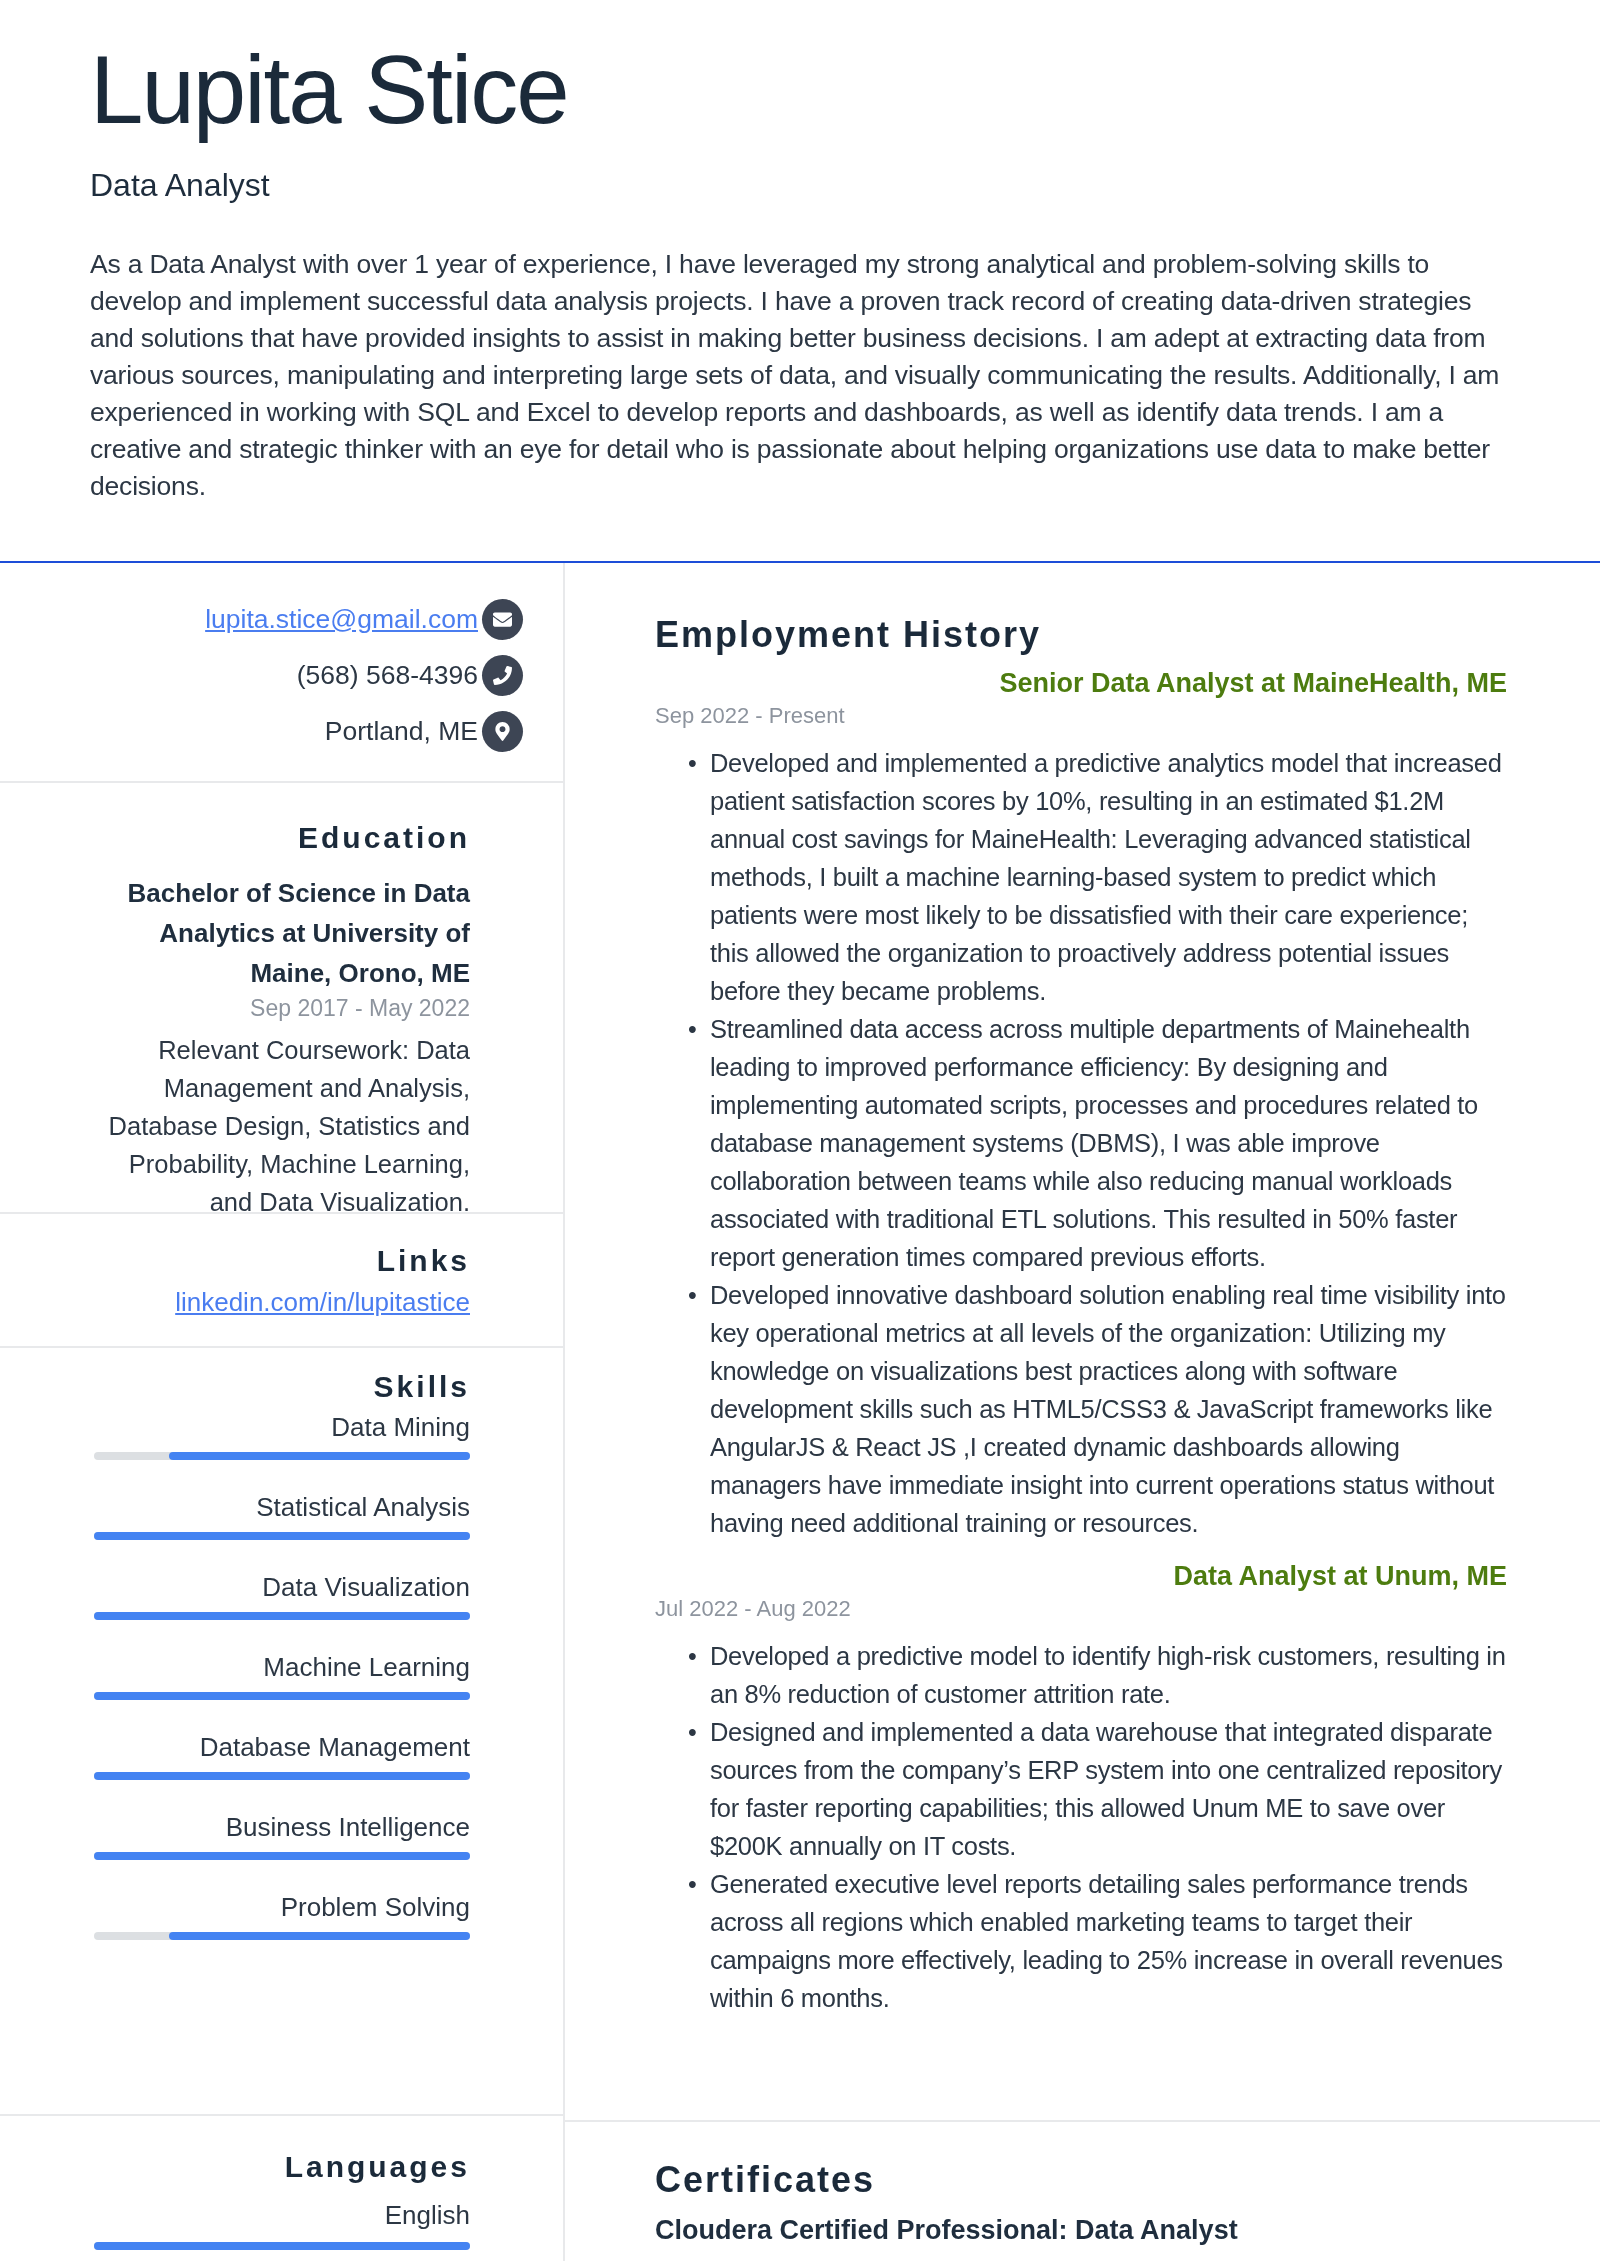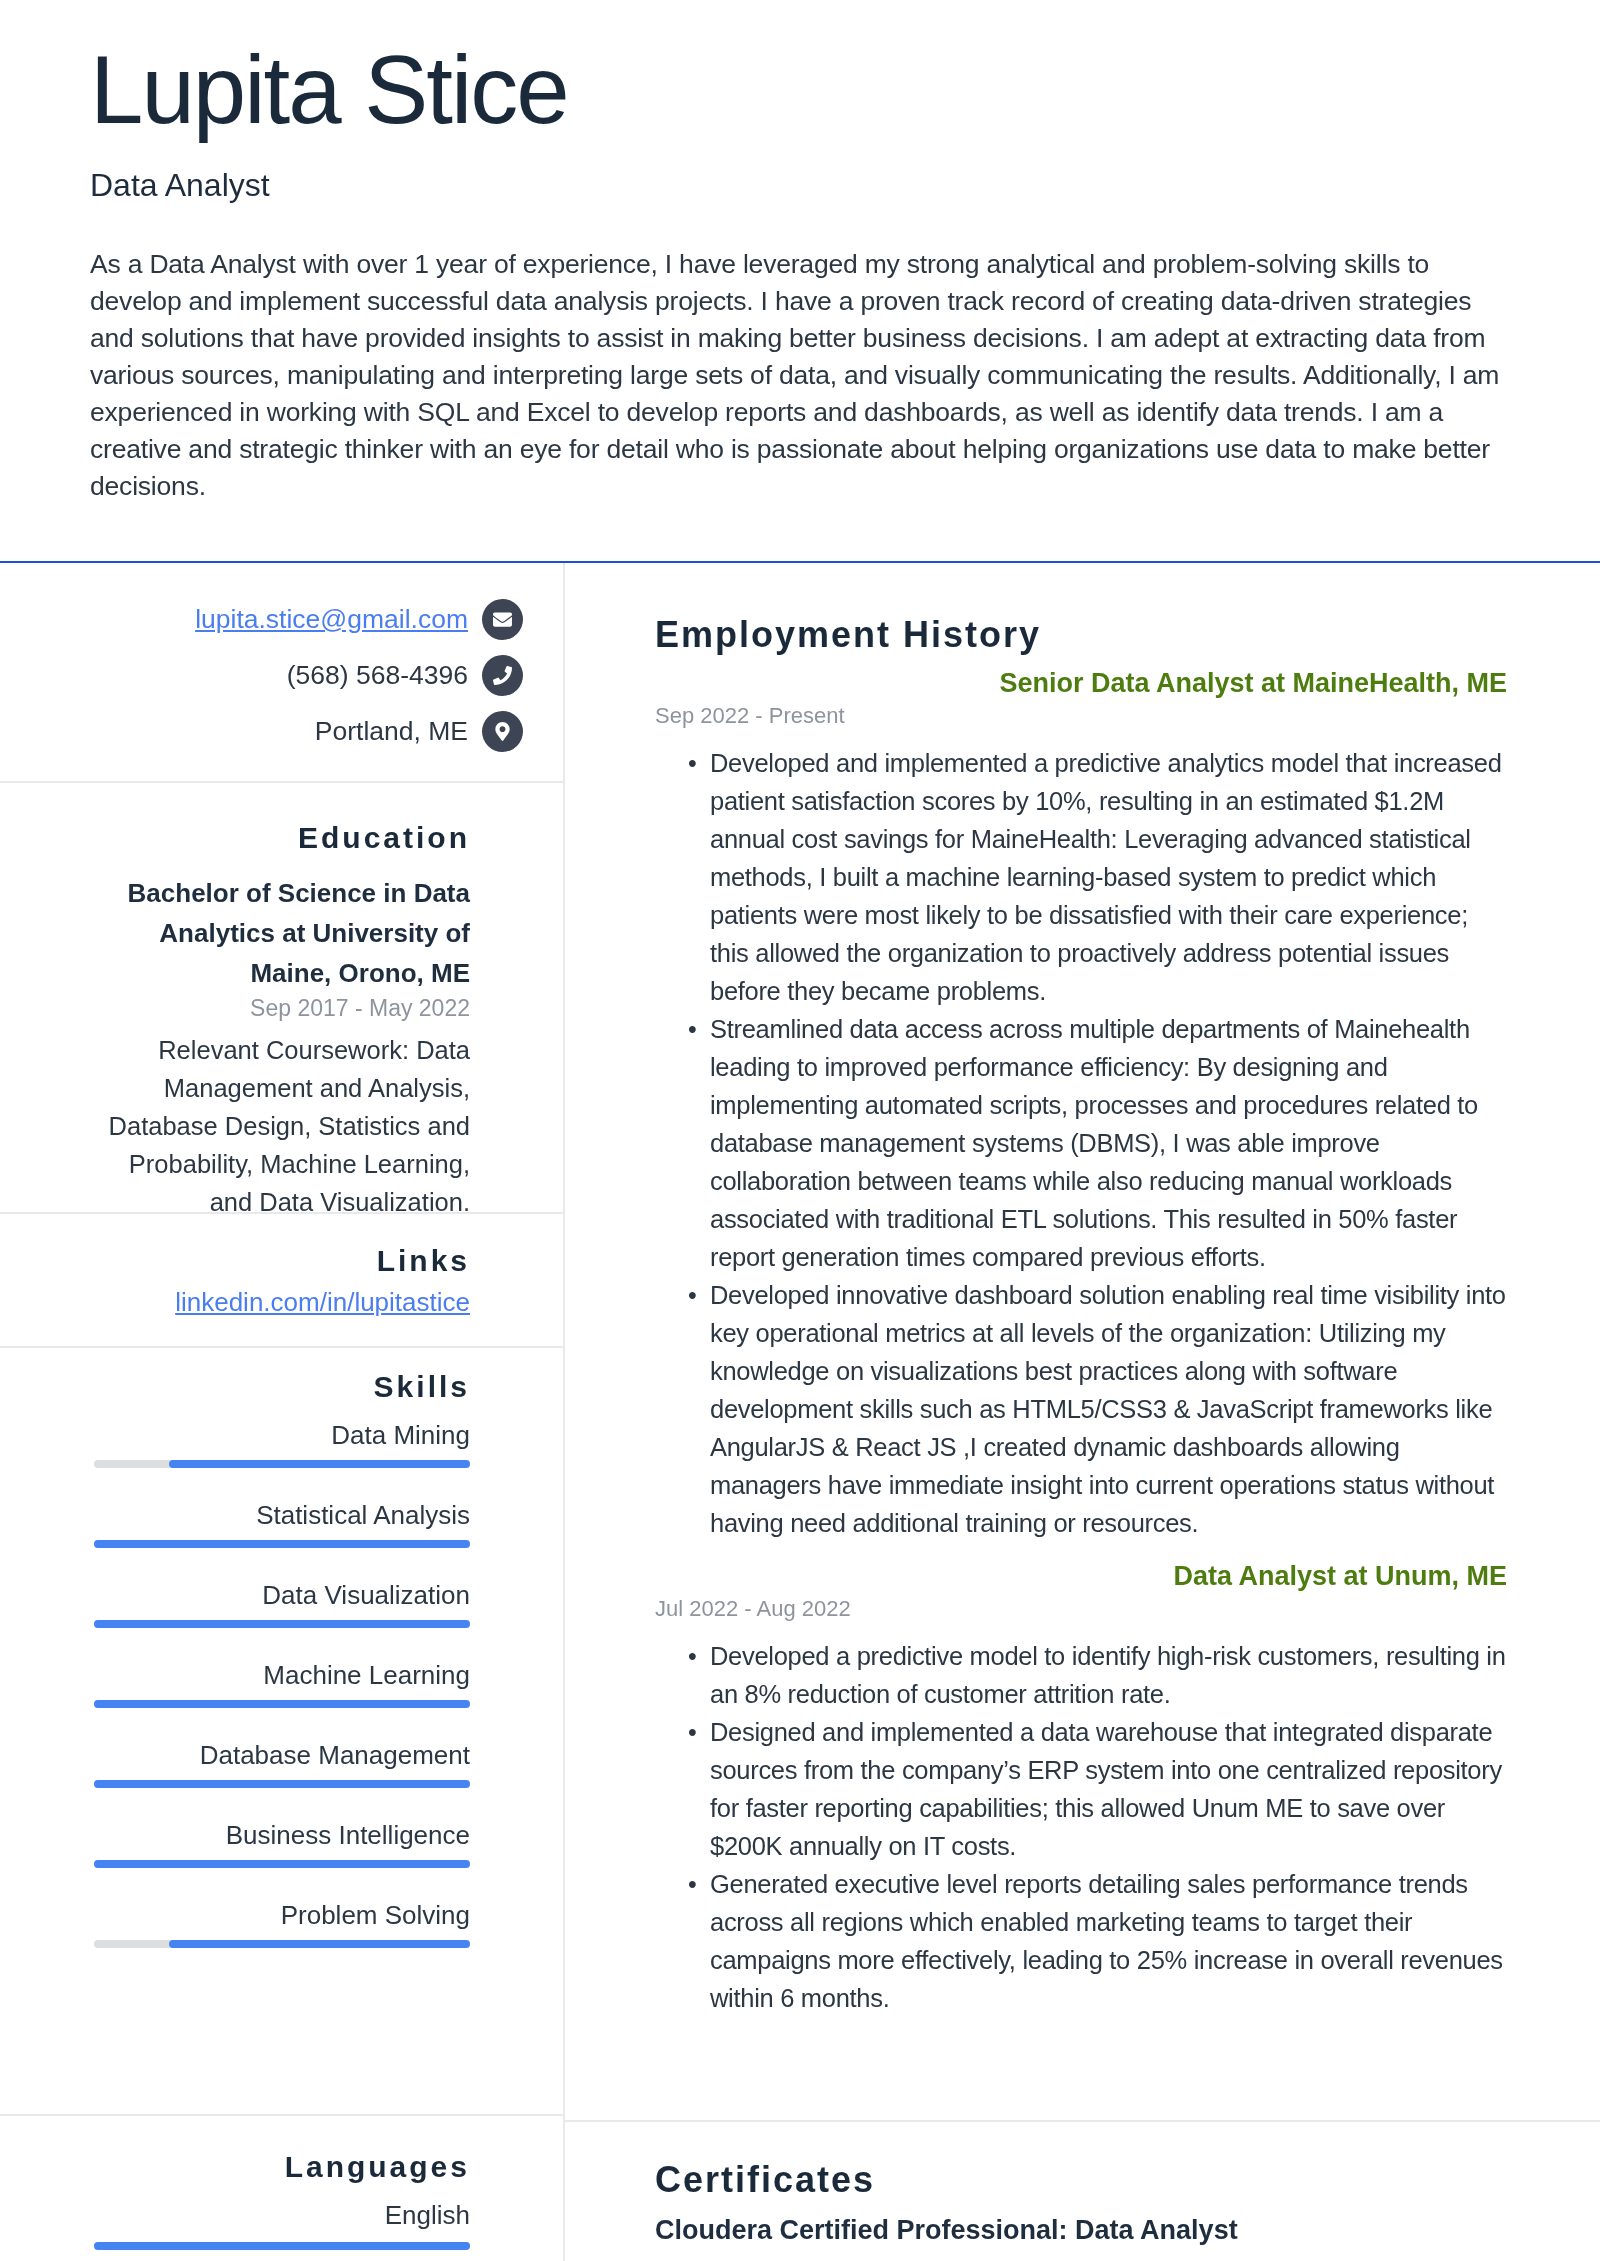--- a/index.html
+++ b/index.html
@@ -20,34 +20,34 @@
   .main { flex:1; position:relative; }
 
   
   .side-section { padding:0 93px 0 94px; text-align:right; border-bottom:2px solid #e8e9eb; overflow:hidden; }
   .sec-contact { height:243px; padding:36px 40px 0 94px; }
   .sec-education { height:480px; padding-top:38px; }
   .sec-links { height:147px; padding-top:30px; }
   .sec-skills { height:862px; padding-top:22px; }
   .sec-languages { height:159px; padding-top:34px; border-bottom:none; }
 
-  .contact-row { display:flex; justify-content:flex-end; align-items:center; gap:14px; height:41px; margin-bottom:15px;text-align:center; }
+  .contact-row { display:flex; justify-content:flex-end; align-items:center; gap:4px; height:41px; margin-bottom:15px;text-align:center; }
   .contact-text { font-size:26.5px; color:#2c3744; }
   a.link { color:#4a7df0; text-decoration:underline; }
   .icon-circle { width:41px; height:41px; border-radius:50%; background:#3d4554; flex:0 0 41px;
                  display:flex; align-items:center; justify-content:center; }
   .icon-circle svg { width:19px; height:19px; fill:#ffffff; }
 
   .side-heading { font-size:30px; font-weight:700; letter-spacing:3px; color:#1b2a3a; }
   .degree { margin-top:18px; font-size:26px; font-weight:700; line-height:40px; color:#1f2e3e; }
   .side-date { font-size:23px; line-height:30px; color:#8d949e; }
   .coursework { margin-top:8px; font-size:25.5px; line-height:38px; color:#2c3744; }
   .side-link { display:block; margin-top:6px; font-size:26px; line-height:36px; }
 
-  .skill-list { margin-top:16px; }
+  .skill-list { margin-top:8px; }
   .skill-item { margin-bottom:32px; }
   .skill-label { font-size:26px; line-height:30px; color:#2c3744; margin-bottom:10px; }
   .bar-track { position:relative; width:100%; height:8px; border-radius:4px; background:#dcdfe2; }
   .bar-fill { position:absolute; right:0; top:0; height:8px; border-radius:4px; background:#4483f2; }
   .lang-label { margin-top:16px; font-size:26px; line-height:30px; color:#2c3744; }
   .lang-bar { margin-top:12px; }
 
   
   .employment { height:1557px; overflow:hidden; padding:50px 93px 0 90px; }
   .h2 { font-size:36px; line-height:44px; font-weight:700; letter-spacing:2px; color:#1b2a3a; margin-bottom:8px; }

